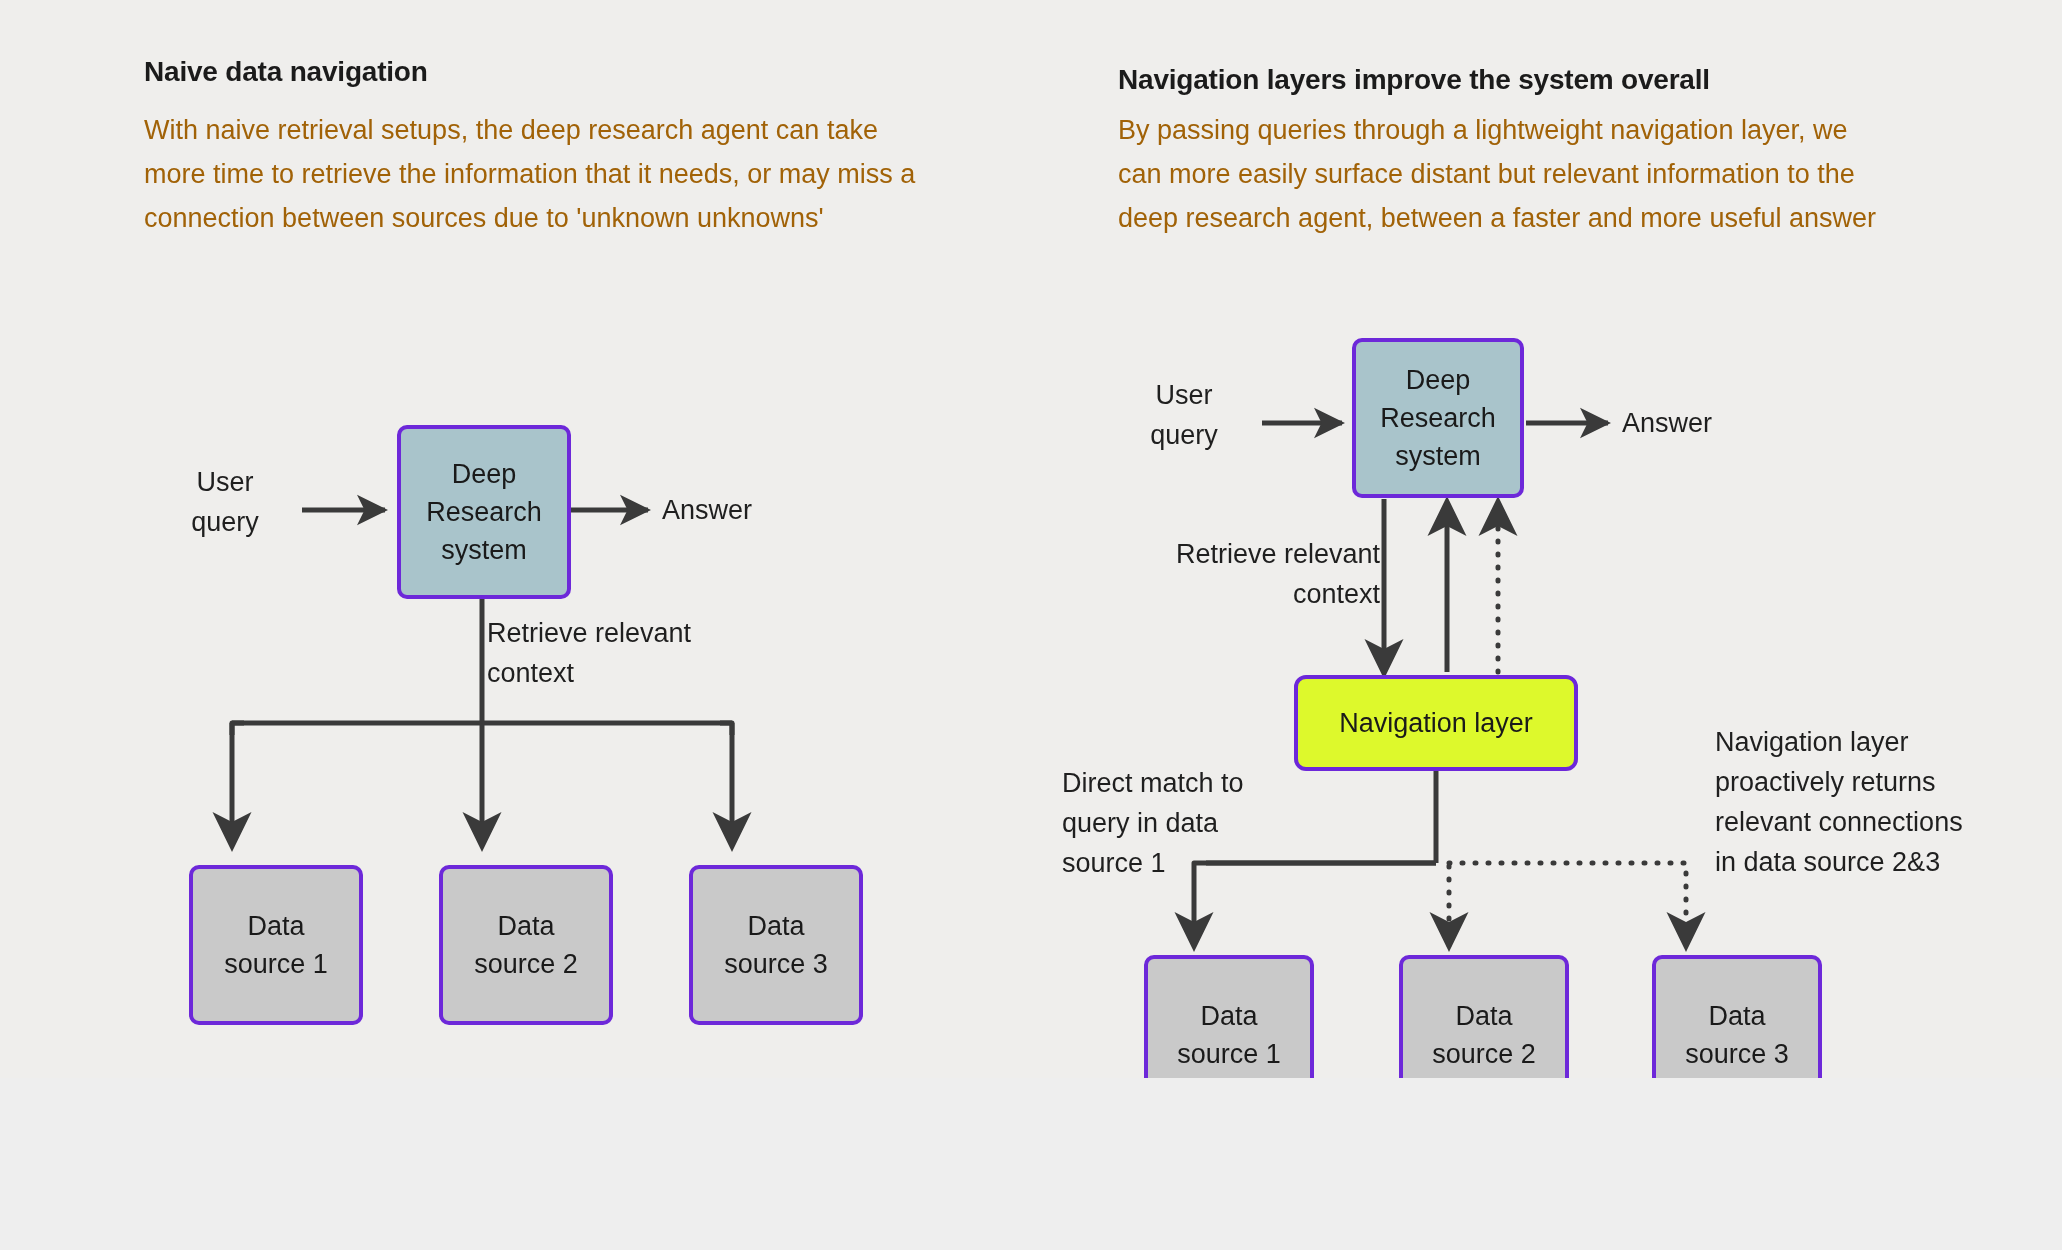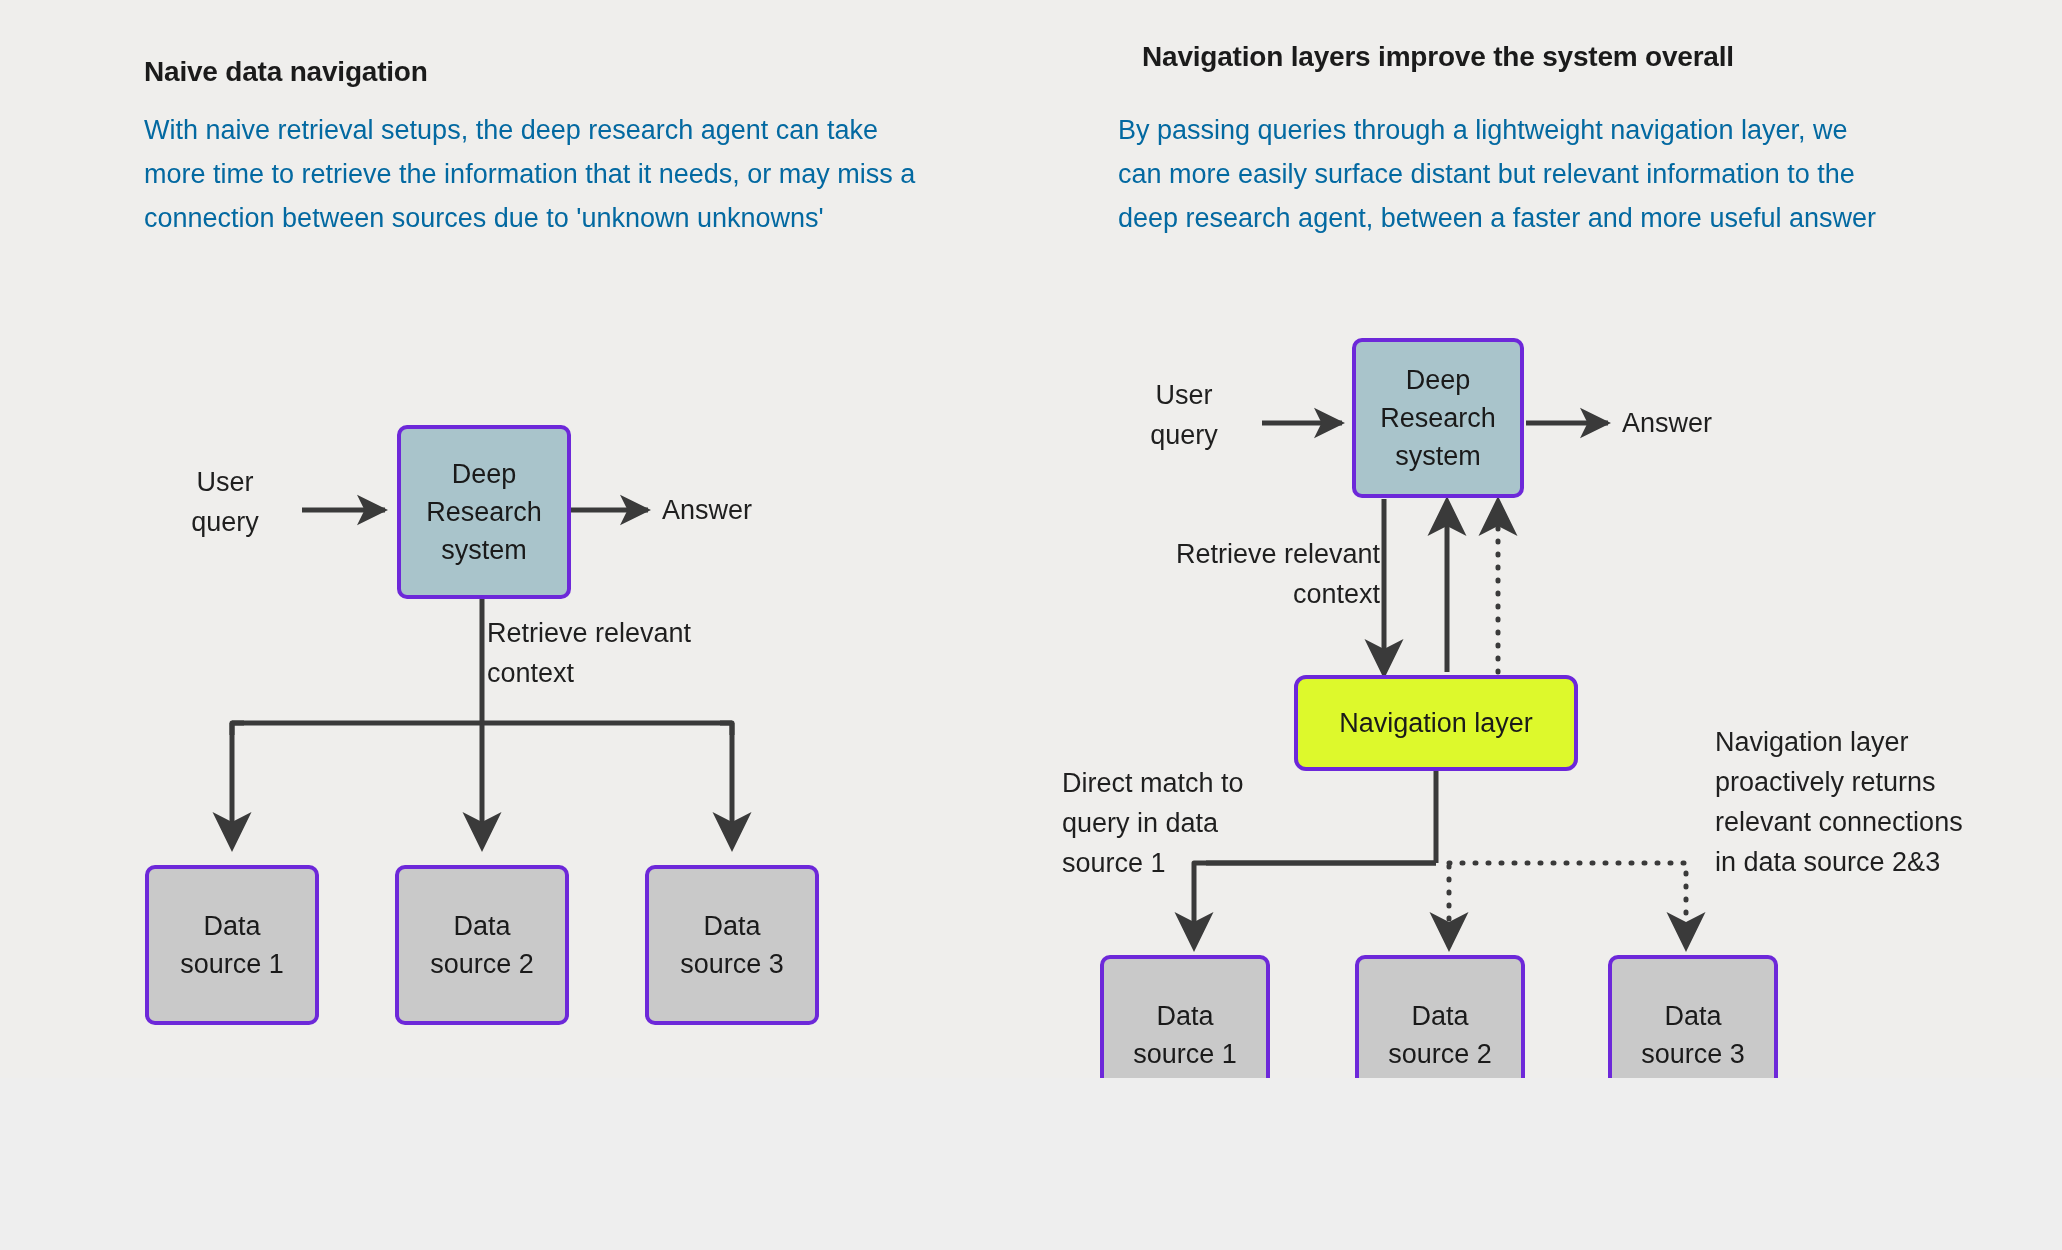--- a/index.html
+++ b/index.html
@@ -22,40 +22,40 @@
     font-size: 28px;
     font-weight: bold;
     color: #1b1b1b;
     letter-spacing: -0.2px;
     white-space: nowrap;
   }
   .col-body {
     position: absolute;
     font-size: 27px;
     line-height: 44px;
-    color: #0369a1;
+    color: #a16207;
     font-weight: 400;
   }
 
   
   .node {
     position: absolute;
     box-sizing: border-box;
     border: 4px solid #6d28d9;
     border-radius: 10px;
     display: flex;
     align-items: center;
     justify-content: center;
     text-align: center;
     font-size: 27px;
     line-height: 38px;
     color: #1a1a1a;
   }
   .node.drs   { background: #a9c4cb; }
-  .node.ds    { background: #c9c9c9; }
+  .node.ds    { background: #c9c9c9; margin-left: 44px; }
   .node.nav   { background: #ddf92c; border-radius: 12px; }
 
   
   .dlabel {
     position: absolute;
     font-size: 27px;
     line-height: 40px;
     color: #1f1f1f;
   }
   .dlabel.right  { text-align: right; }
@@ -129,21 +129,21 @@
 
       <path d="M 1449 866 L 1449 945" stroke-dasharray="1 12" stroke-linecap="round" marker-end="url(#ahd)"></path>
 
       <path d="M 1449 863 L 1686 863 L 1686 945" stroke-dasharray="1 12" stroke-linecap="round" marker-end="url(#ahd)"></path>
     </g>
   </svg>
 
   <div class="col-heading" style="left:144px; top:56px;">Naive data navigation</div>
   <div class="col-body" style="left:144px; top:108px; width:780px;">With naive retrieval setups, the deep research agent can take more time to retrieve the information that it needs, or may miss a connection between sources due to 'unknown unknowns'</div>
 
-  <div class="col-heading" style="left:1118px; top:41px;margin-left:24px;">Navigation layers improve the system overall</div>
+  <div class="col-heading" style="left:1118px; top:64px;">Navigation layers improve the system overall</div>
   <div class="col-body" style="left:1118px; top:108px; width:760px;">By passing queries through a lightweight navigation layer, we can more easily surface distant but relevant information to the deep research agent, between a faster and more useful answer</div>
 
   <div class="dlabel center" style="left:150px; top:462px; width:150px;">User<br>query</div>
 
   <div class="node drs" style="left:397px; top:425px; width:174px; height:174px;">Deep<br>Research<br>system</div>
 
   <div class="dlabel" style="left:662px; top:490px;">Answer</div>
 
   <div class="dlabel" style="left:487px; top:613px; width:300px;">Retrieve relevant<br>context</div>
 

